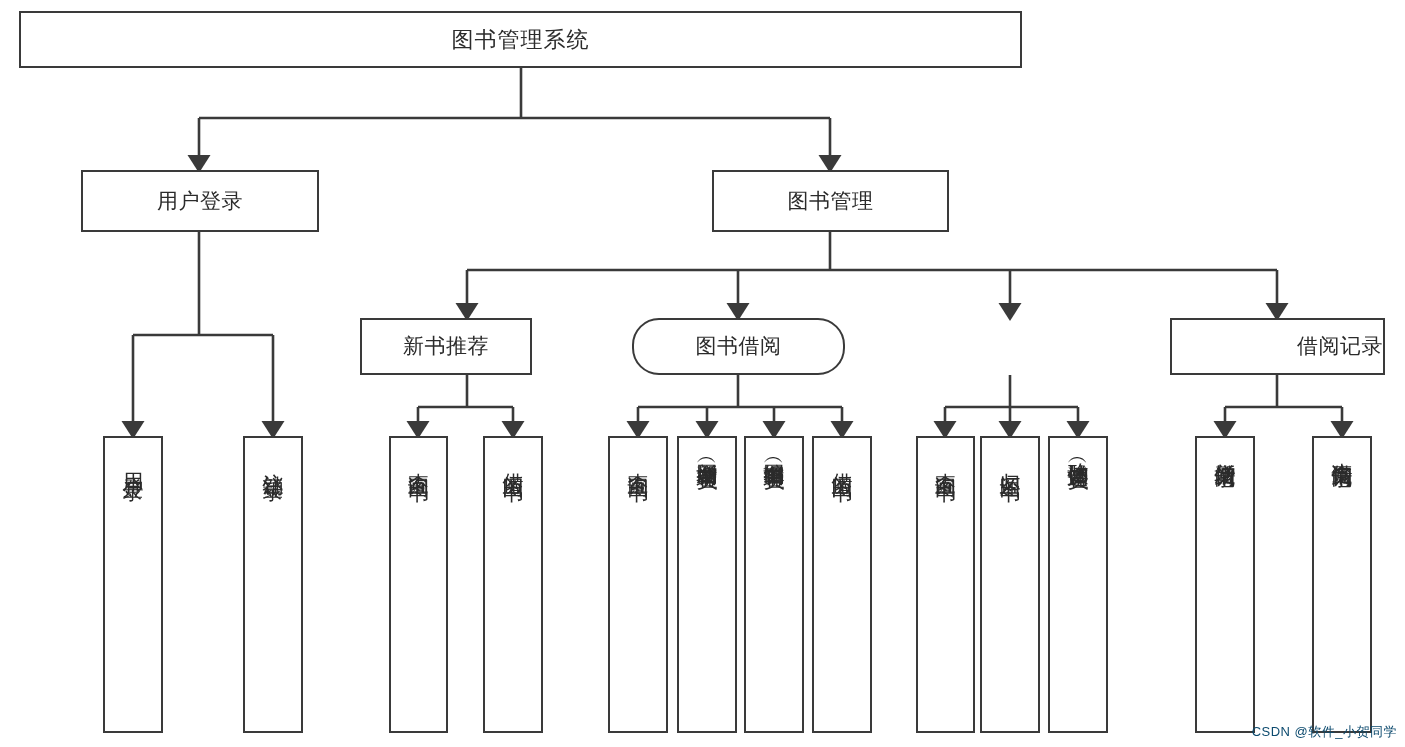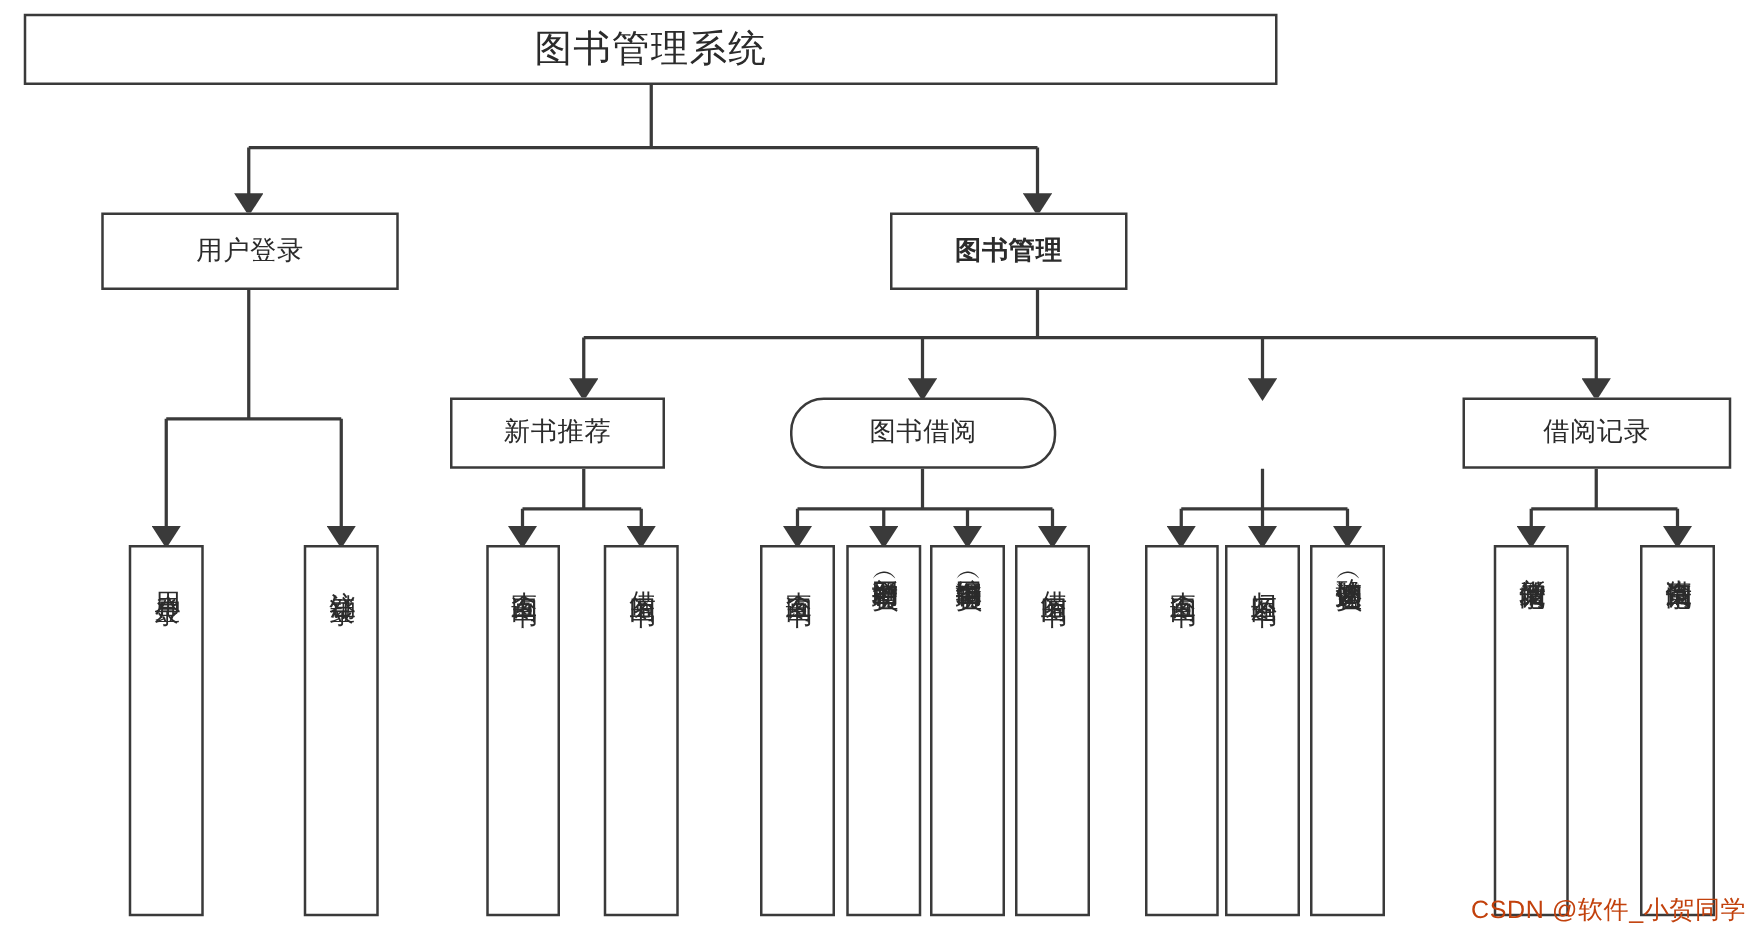--- a/index.html
+++ b/index.html
@@ -40,21 +40,21 @@
     line-height: 1.18;
     white-space: pre;
     text-align: center;
   }
   
   .node.horiz .lbl {
     font-size: 21px;
     letter-spacing: 0.5px;
   }
   .node.root .lbl {
-    font-size: 30px;
+    font-size: 22px;
     letter-spacing: 1px;
   }
   
   .node.vert {
     align-items: flex-start;
     padding-top: 18px;
   }
   .node.vert .lbl {
     font-size: 21px;
     writing-mode: vertical-rl;
@@ -66,22 +66,22 @@
   .node.vert.tall-text {
     padding-top: 8px;
   }
   .node.vert.tall-text .lbl {
     letter-spacing: 1px;
   }
   .watermark {
     position: absolute;
     right: 8px;
     bottom: 6px;
-    font-size: 20px;
-    color: #c2410c;
+    font-size: 13px;
+    color: #0c4a6e;
     letter-spacing: 0.5px;
     white-space: nowrap;
   }
 </style>
 </head>
 <body>
 
 <div id="canvas">
 
   <svg class="wires" viewBox="0 0 1405 747" xmlns="http://www.w3.org/2000/svg">
@@ -135,31 +135,31 @@
     </g>
   </svg>
 
   <div class="node root horiz" style="left:19px; top:11px; width:1003px; height:57px;">
     <span class="lbl">图书管理系统</span>
   </div>
 
   <div class="node horiz" style="left:81px; top:170px; width:238px; height:62px;">
     <span class="lbl">用户登录</span>
   </div>
-  <div class="node horiz" style="left:712px; top:170px; width:190px; height:62px;font-weight:bold;">
+  <div class="node horiz" style="left:712px; top:170px; width:237px; height:62px;">
     <span class="lbl">图书管理</span>
   </div>
 
   <div class="node horiz" style="left:360px; top:318px; width:172px; height:57px;">
     <span class="lbl">新书推荐</span>
   </div>
   <div class="node horiz" style="left:632px; top:318px; width:213px; height:57px;border-radius:27px;">
     <span class="lbl">图书借阅</span>
   </div>
-  <div class="node horiz" style="left:1170px; top:318px; width:215px; height:57px;">
+  <div class="node horiz" style="left:1170px; top:318px; width:215px; height:57px;justify-content:flex-end;">
     <span class="lbl">借阅记录</span>
   </div>
 
   <div class="node vert" style="left:103px; top:436px; width:60px; height:297px;">
     <span class="lbl">用户登录</span>
   </div>
   <div class="node vert" style="left:243px; top:436px; width:60px; height:297px;">
     <span class="lbl">注销登录</span>
   </div>
 

